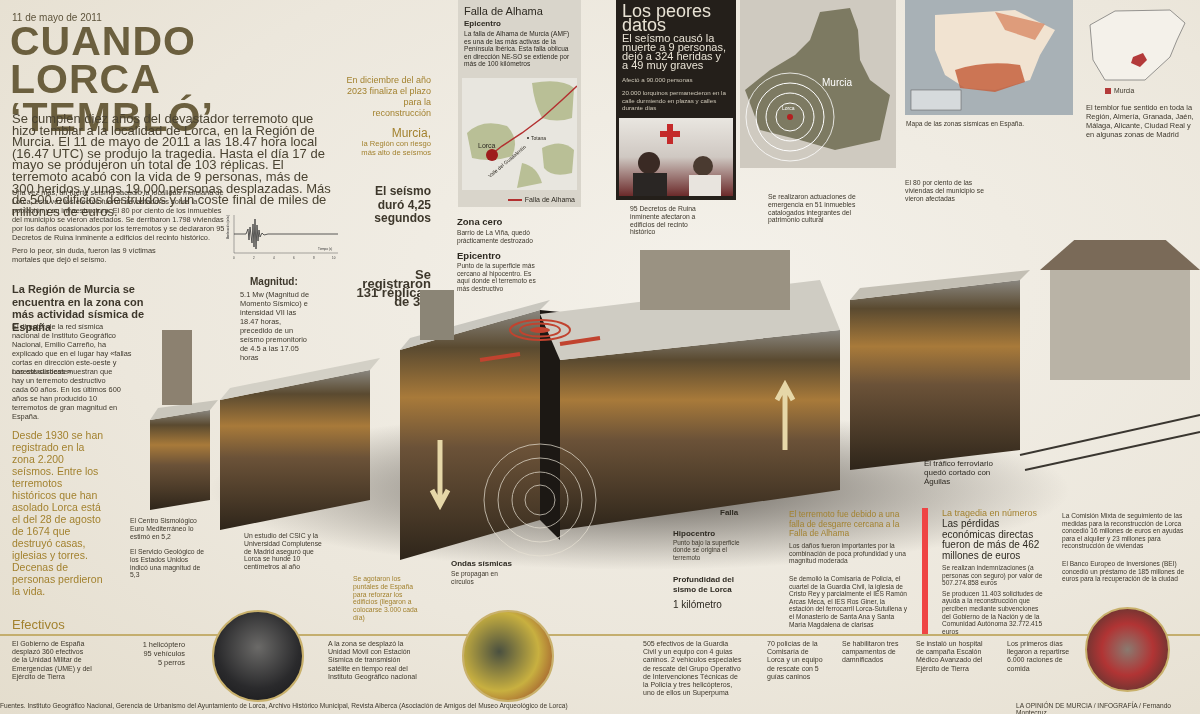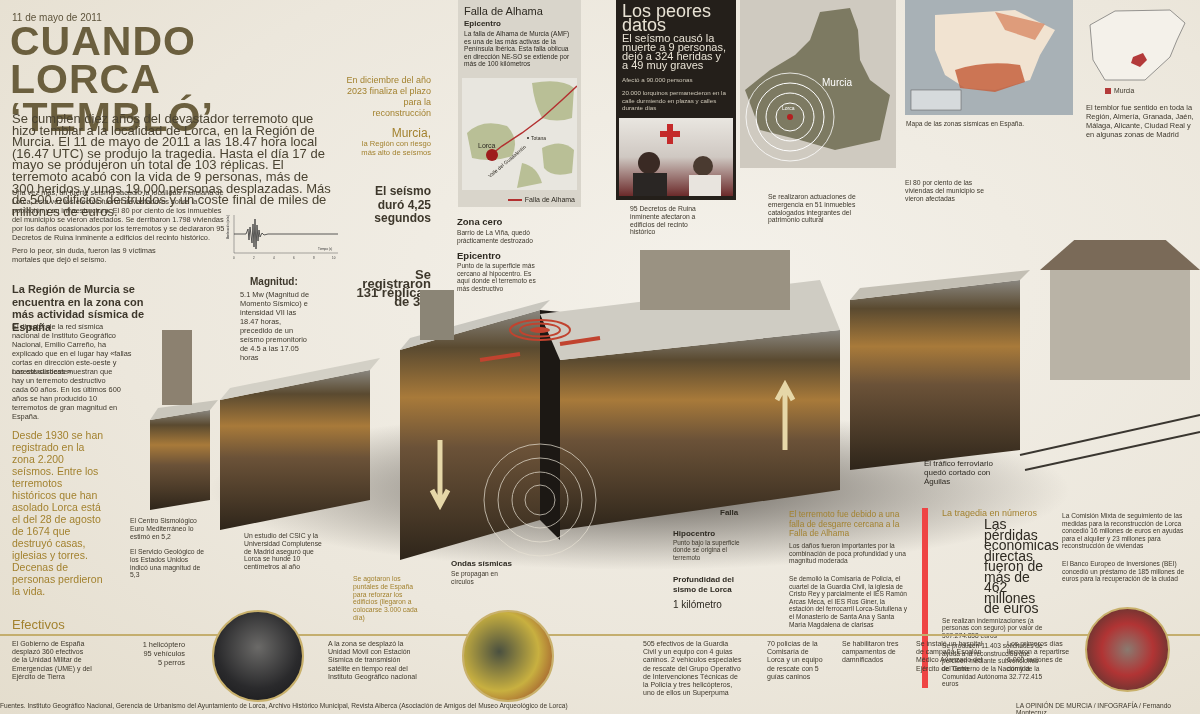--- a/index.html
+++ b/index.html
@@ -87,21 +87,21 @@
   #prof-h { left: 673px; top: 575px; width: 80px; font-size: 8px; line-height: 9.5px; font-weight: bold; color: #2e2a22; }
   #prof-v { left: 673px; top: 599px; font-size: 10px; color: #2e2a22; }
 
   #falla-desc-h { left: 789px; top: 510px; width: 120px; font-size: 8.4px; line-height: 9.6px; color: #a3822f; }
   #falla-desc-p1 { left: 789px; top: 542px; width: 120px; font-size: 6.6px; line-height: 7.6px; }
   #falla-desc-p2 { left: 789px; top: 575px; width: 120px; font-size: 6.6px; line-height: 7.6px; }
   #ferro { left: 924px; top: 459px; width: 80px; font-size: 8px; line-height: 9px; color: #2e2a22; }
 
   #trag { left: 922px; top: 508px; width: 125px; border-left: 6px solid #ef4444; padding-left: 14px; }
   #trag .h { font-size: 9px; color: #a3822f; }
-  #trag .s { font-size: 14px; line-height: 10.5px; color: #2e2a22; margin-top: 1px; margin-left: 42px; }
+  #trag .s { font-size: 10px; line-height: 10.5px; color: #2e2a22; margin-top: 1px; }
   #trag .p { font-size: 6.6px; line-height: 7.6px; color: #3d372b; margin-top: 3px; }
   #comision { left: 1062px; top: 512px; width: 135px; font-size: 6.6px; line-height: 7.6px; }
   #bei { left: 1062px; top: 560px; width: 135px; font-size: 6.6px; line-height: 7.6px; }
 
   
   #efect-h { left: 12px; top: 617px; font-size: 13px; color: #a3822f; }
   #efect-rule { left: 0; top: 634px; width: 1200px; height: 2px; background: #c4ae6e; }
   .ef { top: 640px; font-size: 7px; line-height: 8.2px; color: #3d372b; }
   #ef1 { left: 12px; width: 80px; }
   #ef2 { left: 140px; width: 45px; text-align: right; font-size: 7.4px; line-height: 9px; }

